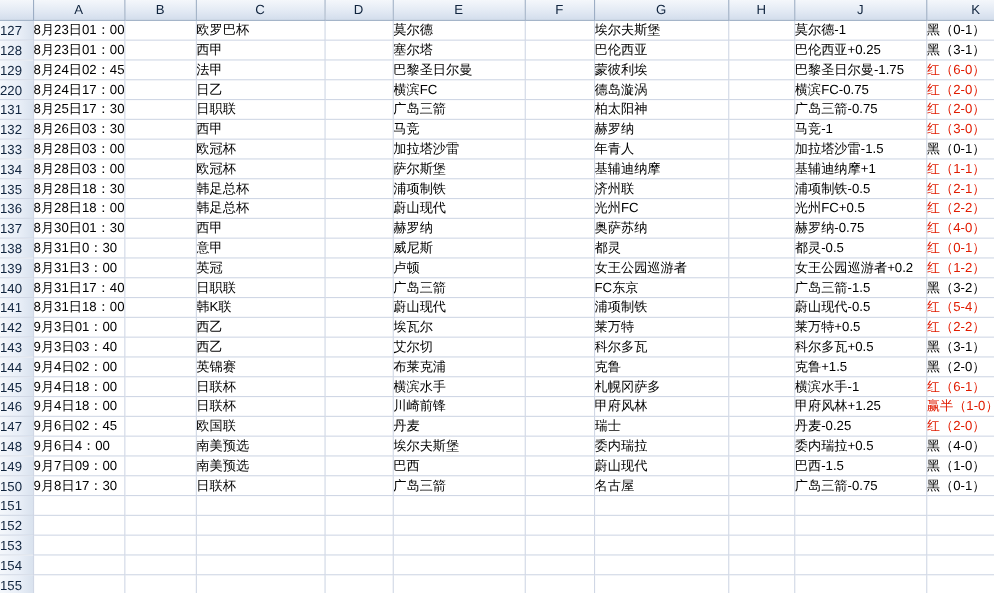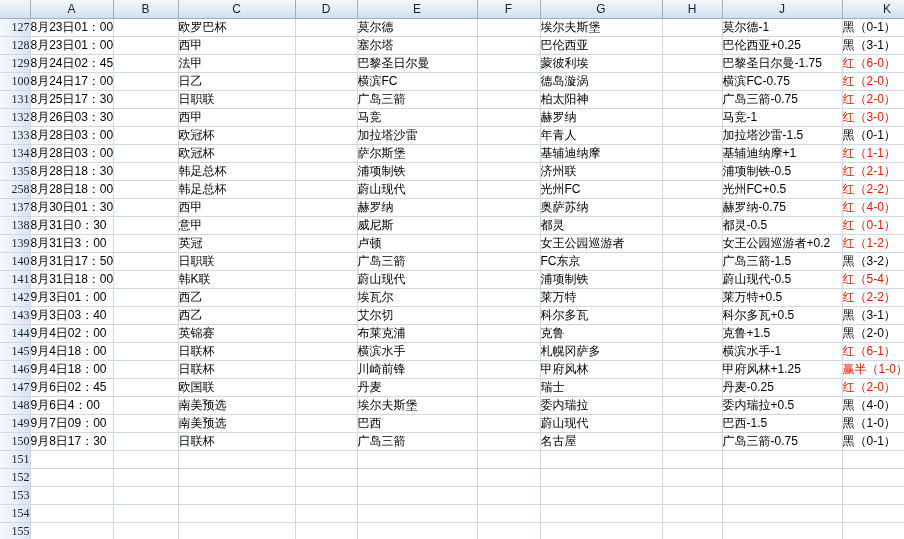--- a/index.html
+++ b/index.html
@@ -46,25 +46,24 @@
     background: linear-gradient(to bottom, #f4f7fb 0%, #e3eaf4 55%, #d3ddec 100%);
     border-right: 1px solid #9cadc4;
     border-bottom: 1px solid #9cadc4;
     width: 30px;
   }
   
   td.rowhead {
     background: linear-gradient(to right, #f4f7fb 0%, #e8eef7 60%, #d9e2ee 100%);
     border-right: 1px solid #9cadc4;
     border-bottom: 1px solid #c3cddc;
-    text-align: right;
+    text-align: left;
     color: #10243e;
     width: 30px;
     font-size: 12px;
-    font-family: Liberation Serif, serif;
   }
   td.cell {
     padding-left: 2px;
     padding-right: 2px;
   }
   .c-black { color: #000000; }
   .c-red   { color: #e01b00; }
 
   
   col.w-rh { width: 30px; }
@@ -148,21 +147,21 @@
         <td class="cell">法甲</td>
         <td class="cell"></td>
         <td class="cell">巴黎圣日尔曼</td>
         <td class="cell"></td>
         <td class="cell">蒙彼利埃</td>
         <td class="cell"></td>
         <td class="cell">巴黎圣日尔曼-1.75</td>
         <td class="cell c-red">红（6-0）</td>
       </tr>
       <tr>
-        <td class="rowhead">100</td>
+        <td class="rowhead">220</td>
         <td class="cell">8月24日17：00</td>
         <td class="cell"></td>
         <td class="cell">日乙</td>
         <td class="cell"></td>
         <td class="cell">横滨FC</td>
         <td class="cell"></td>
         <td class="cell">德岛漩涡</td>
         <td class="cell"></td>
         <td class="cell">横滨FC-0.75</td>
         <td class="cell c-red">红（2-0）</td>
@@ -226,21 +225,21 @@
         <td class="cell">韩足总杯</td>
         <td class="cell"></td>
         <td class="cell">浦项制铁</td>
         <td class="cell"></td>
         <td class="cell">济州联</td>
         <td class="cell"></td>
         <td class="cell">浦项制铁-0.5</td>
         <td class="cell c-red">红（2-1）</td>
       </tr>
       <tr>
-        <td class="rowhead">258</td>
+        <td class="rowhead">136</td>
         <td class="cell">8月28日18：00</td>
         <td class="cell"></td>
         <td class="cell">韩足总杯</td>
         <td class="cell"></td>
         <td class="cell">蔚山现代</td>
         <td class="cell"></td>
         <td class="cell">光州FC</td>
         <td class="cell"></td>
         <td class="cell">光州FC+0.5</td>
         <td class="cell c-red">红（2-2）</td>
@@ -279,21 +278,21 @@
         <td class="cell"></td>
         <td class="cell">卢顿</td>
         <td class="cell"></td>
         <td class="cell">女王公园巡游者</td>
         <td class="cell"></td>
         <td class="cell">女王公园巡游者+0.2</td>
         <td class="cell c-red">红（1-2）</td>
       </tr>
       <tr>
         <td class="rowhead">140</td>
-        <td class="cell">8月31日17：50</td>
+        <td class="cell">8月31日17：40</td>
         <td class="cell"></td>
         <td class="cell">日职联</td>
         <td class="cell"></td>
         <td class="cell">广岛三箭</td>
         <td class="cell"></td>
         <td class="cell">FC东京</td>
         <td class="cell"></td>
         <td class="cell">广岛三箭-1.5</td>
         <td class="cell c-black">黑（3-2）</td>
       </tr>

